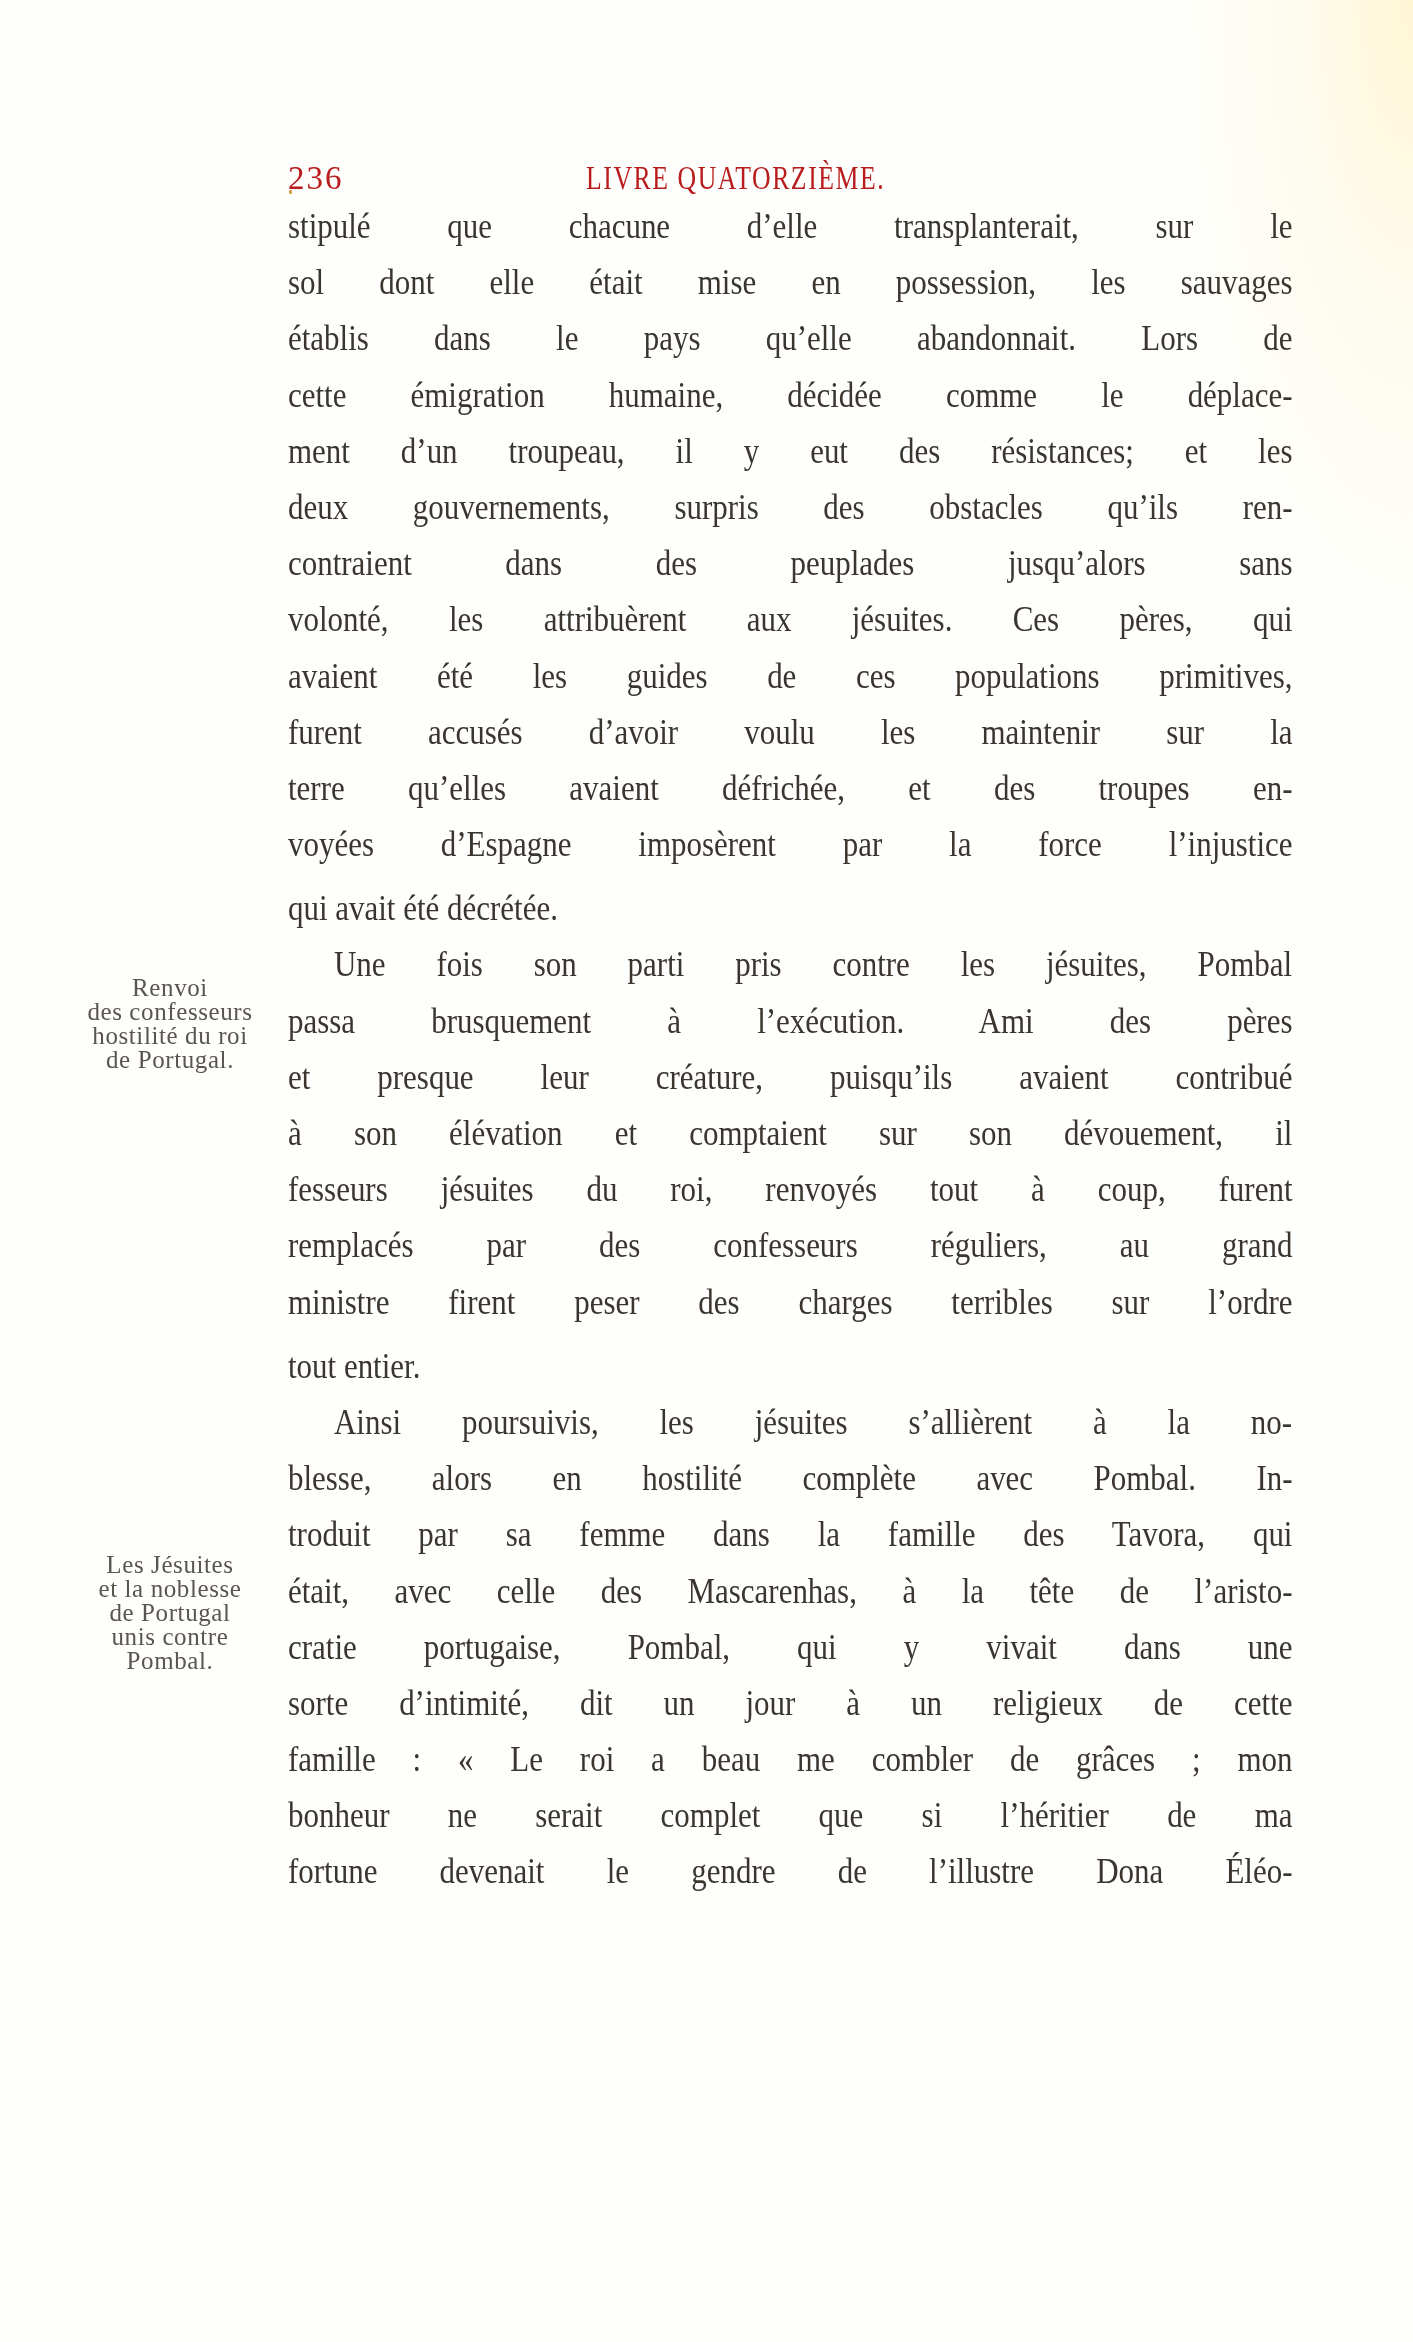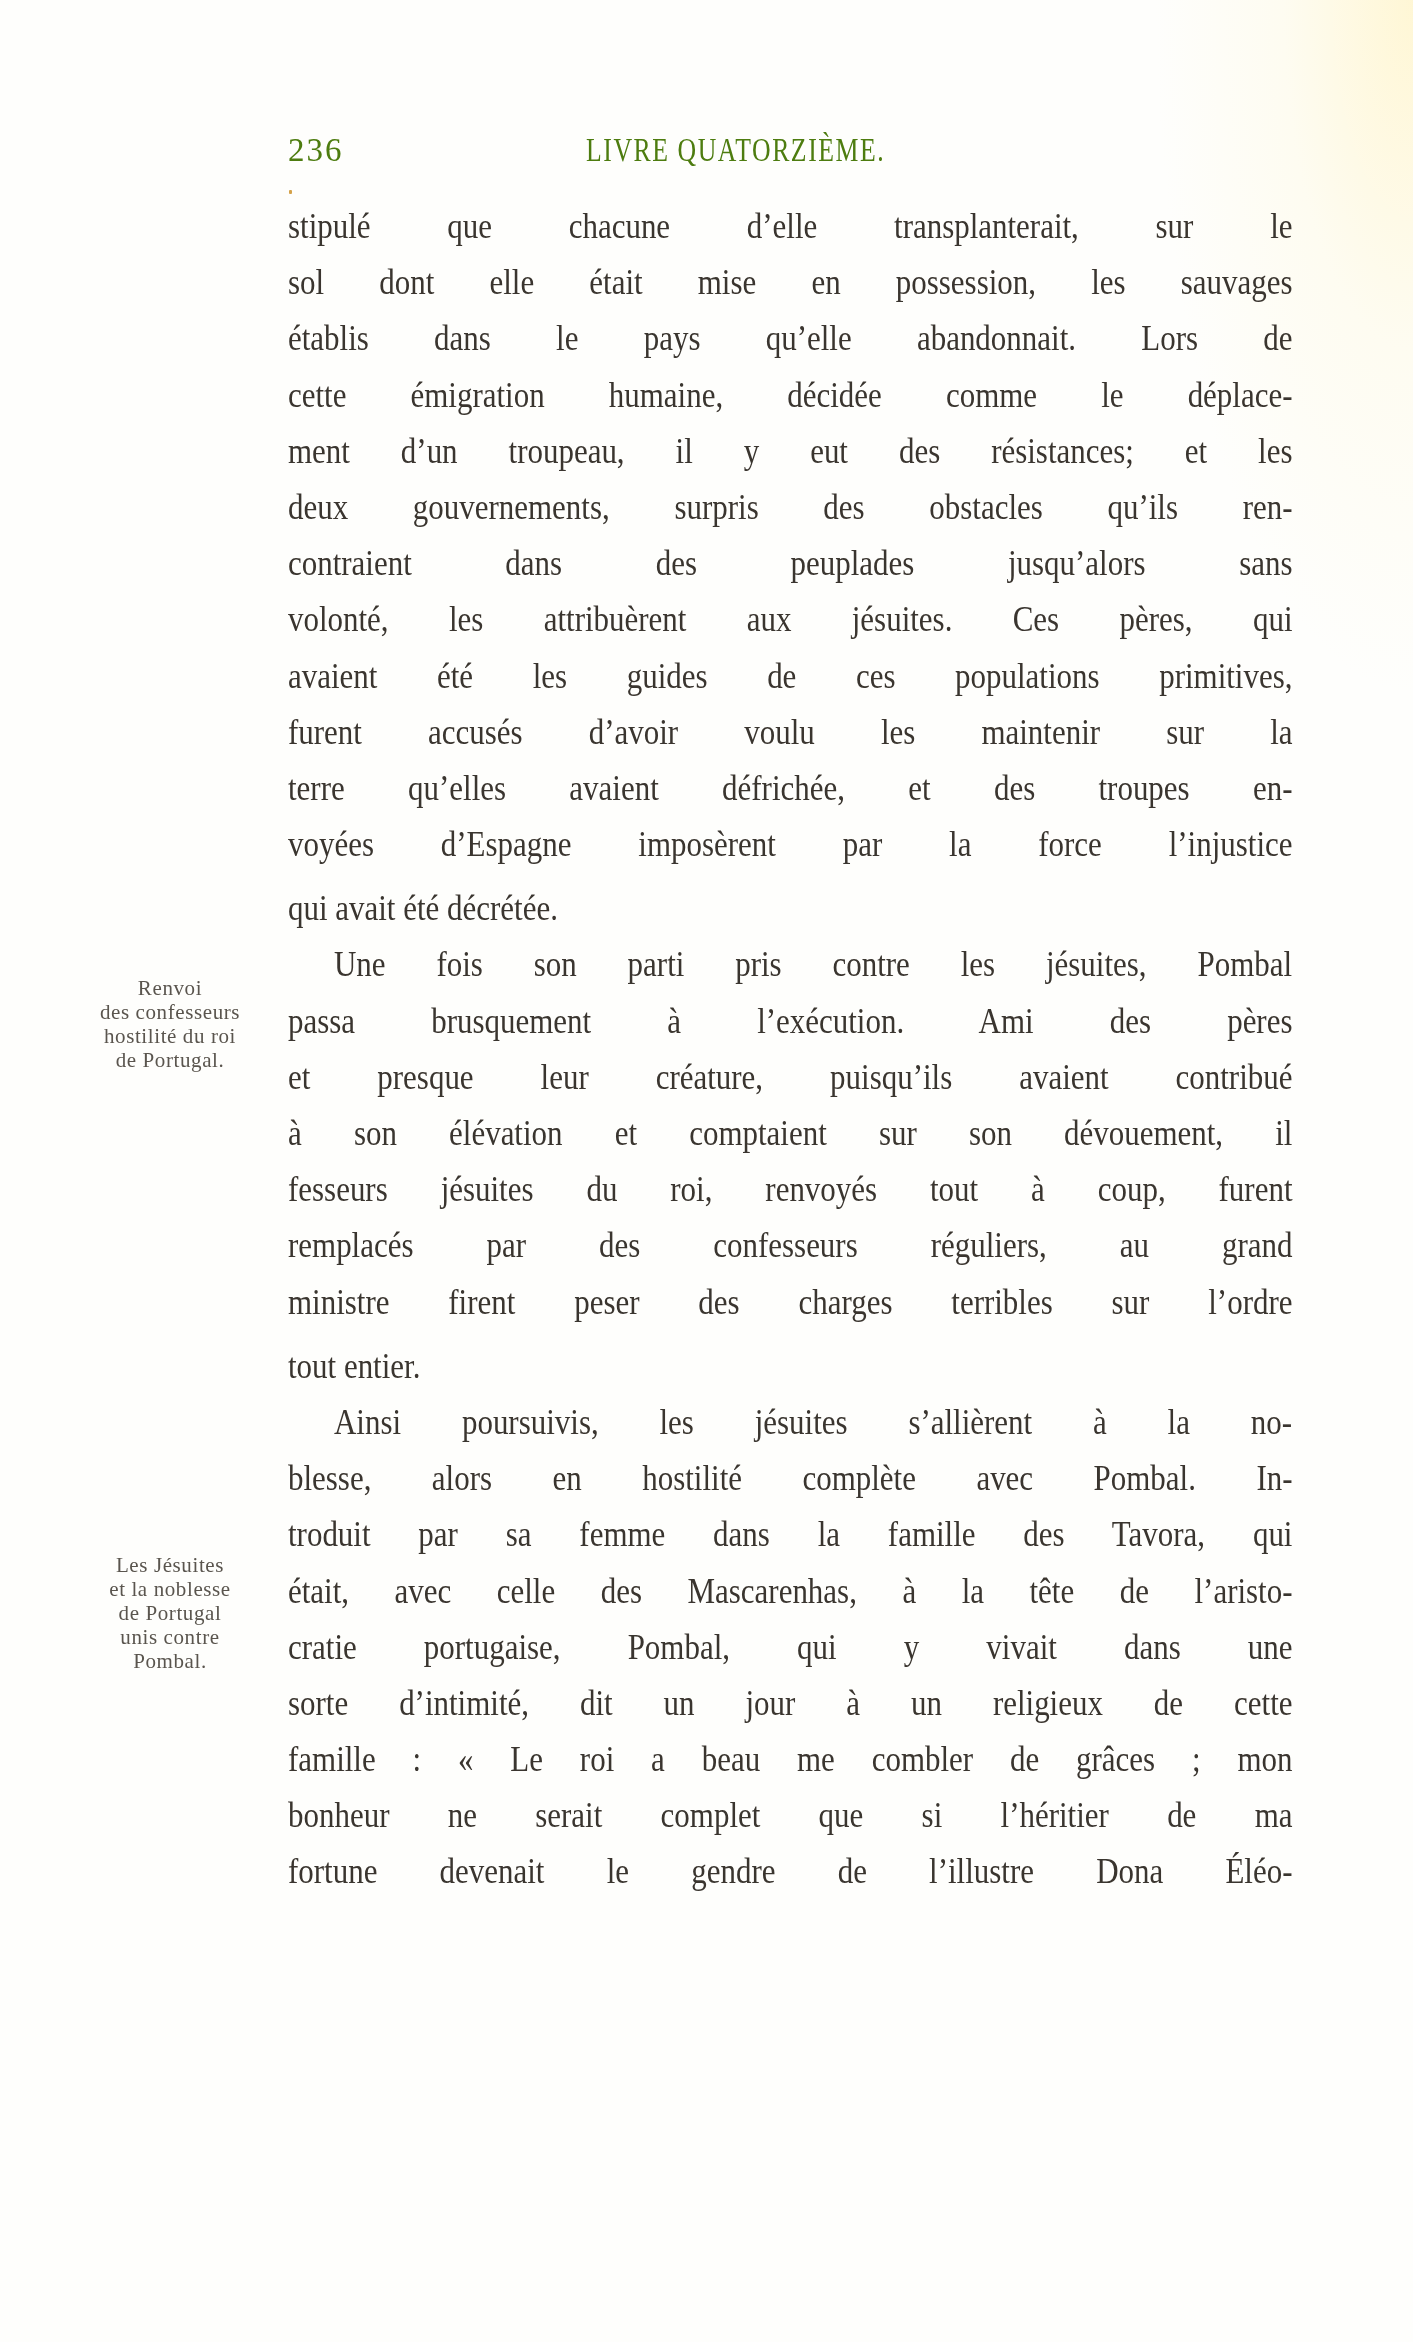--- a/index.html
+++ b/index.html
@@ -18,29 +18,29 @@
       position: absolute;
       top: 0;
       right: 0;
       width: 260px;
       height: 700px;
       background: radial-gradient(ellipse at 100% 0%, rgba(255,244,200,0.75) 0%, rgba(255,248,220,0.35) 35%, rgba(255,255,255,0) 70%);
       pointer-events: none;
     }
     .running-head {
       position: absolute;
-      top: 128px;
+      top: 156px;
       left: 288px;
       width: 1004px;
       height: 44px;
       font-family: "Liberation Serif", serif;
       font-size: 33px;
       line-height: 44px;
       letter-spacing: 2px;
-      color: #4d7c0f;
+      color: #b91c1c;
     }
     .page-number {
       position: absolute;
       left: 0;
       top: 0;
     }
     .running-title {
       position: absolute;
       left: 298px;
       top: 0;
@@ -93,21 +93,21 @@
       width: 1114px;
     }
     .line.last .line-text {
       text-align-last: left;
     }
     .margin-note {
       position: absolute;
       left: 70px;
       width: 200px;
       font-family: "Liberation Serif", serif;
-      font-size: 21px;
+      font-size: 25px;
       line-height: 24px;
       text-align: center;
       color: #5a554e;
       letter-spacing: 0.6px;
     }
     .margin-note span {
       display: block;
     }
     .note-1 { top: 976px; }
     .note-2 { top: 1553px; }

